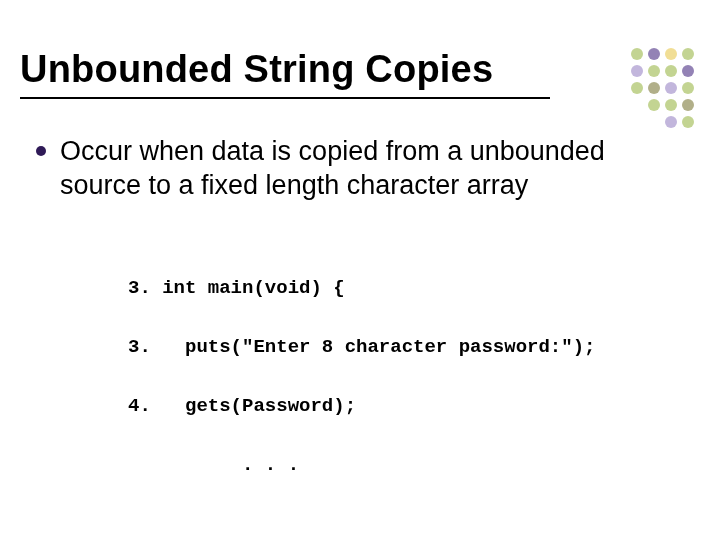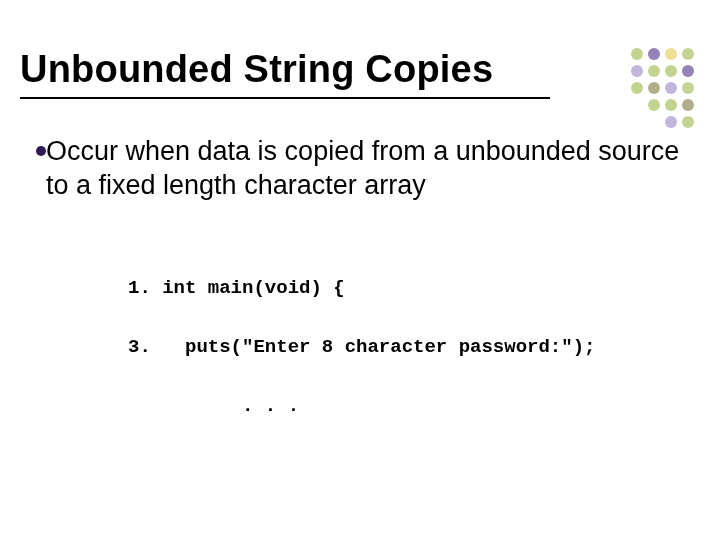--- a/index.html
+++ b/index.html
@@ -38,20 +38,21 @@
   }
   .body {
     position: absolute;
     left: 36px;
     top: 135px;
     right: 36px;
   }
   .bullet-row {
     display: flex;
     align-items: flex-start;
+    gap: 14px;
   }
   .disc {
     width: 10px;
     height: 10px;
     border-radius: 50%;
     background: #2f1a57;
     flex: 0 0 10px;
     margin-top: 11px;
   }
   .bullet-text {
@@ -122,20 +123,21 @@
     <div class="underline"></div>
   </div>
 
   <div class="body">
     <div class="bullet-row">
       <div class="disc"></div>
       <div class="bullet-text">Occur when data is copied from a unbounded source to a fixed length character array</div>
     </div>
 
     <div class="code">
-<div>1. int main(void) {</div>
+<div>3. int main(void) {</div>
 <div>3.   puts("Enter 8 character password:");</div>
+<div>4.   gets(Password);</div>
 <div>          . . .</div>
 
     </div>
   </div>
 
 </div>
 
 </body></html>

